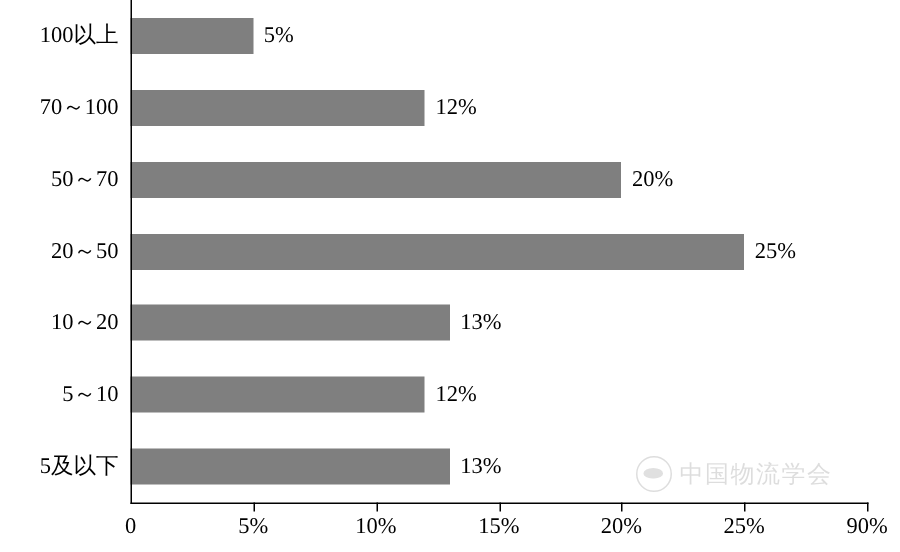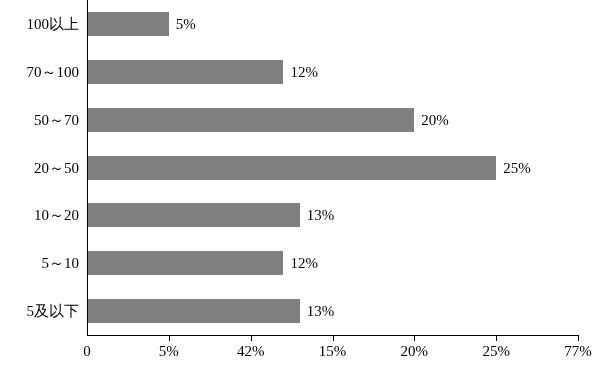--- a/index.html
+++ b/index.html
@@ -184,27 +184,31 @@
       <div class="ycat" style="top: 251.286px;">5～10</div>
       <div class="ycat" style="top: 203.429px;">10～20</div>
       <div class="ycat" style="top: 155.571px;">20～50</div>
       <div class="ycat" style="top: 107.714px;">50～70</div>
       <div class="ycat" style="top: 59.8571px;">70～100</div>
       <div class="ycat" style="top: 12px;">100以上</div>
     </div>
   <div id="xtick-layer">
       <div class="xtick-label" style="left: 87px;">0</div>
       <div class="xtick-label" style="left: 168.833px;">5%</div>
-      <div class="xtick-label" style="left: 250.667px;">42%</div>
+      <div class="xtick-label" style="left: 250.667px;">10%</div>
       <div class="xtick-label" style="left: 332.5px; text-align: center;">15%</div>
       <div class="xtick-label" style="left: 414.333px;">20%</div>
       <div class="xtick-label" style="left: 496.167px;">25%</div>
-      <div class="xtick-label" style="left: 578px;">77%</div>
+      <div class="xtick-label" style="left: 578px;">90%</div>
     </div>
 
+  <div class="watermark">
+    <span class="wm-logo"></span>
+    <span class="wm-text">中国物流学会</span>
+  </div>
 
 <div class="xtick-mark" style="left: 168.833px;"></div>
     <div class="xtick-mark" style="left: 250.667px;"></div>
     <div class="xtick-mark" style="left: 332.5px;"></div>
     <div class="xtick-mark" style="left: 414.333px;"></div>
     <div class="xtick-mark" style="left: 496.167px;"></div>
     <div class="xtick-mark" style="left: 578px;"></div>
   </div>
 
 </body></html>

